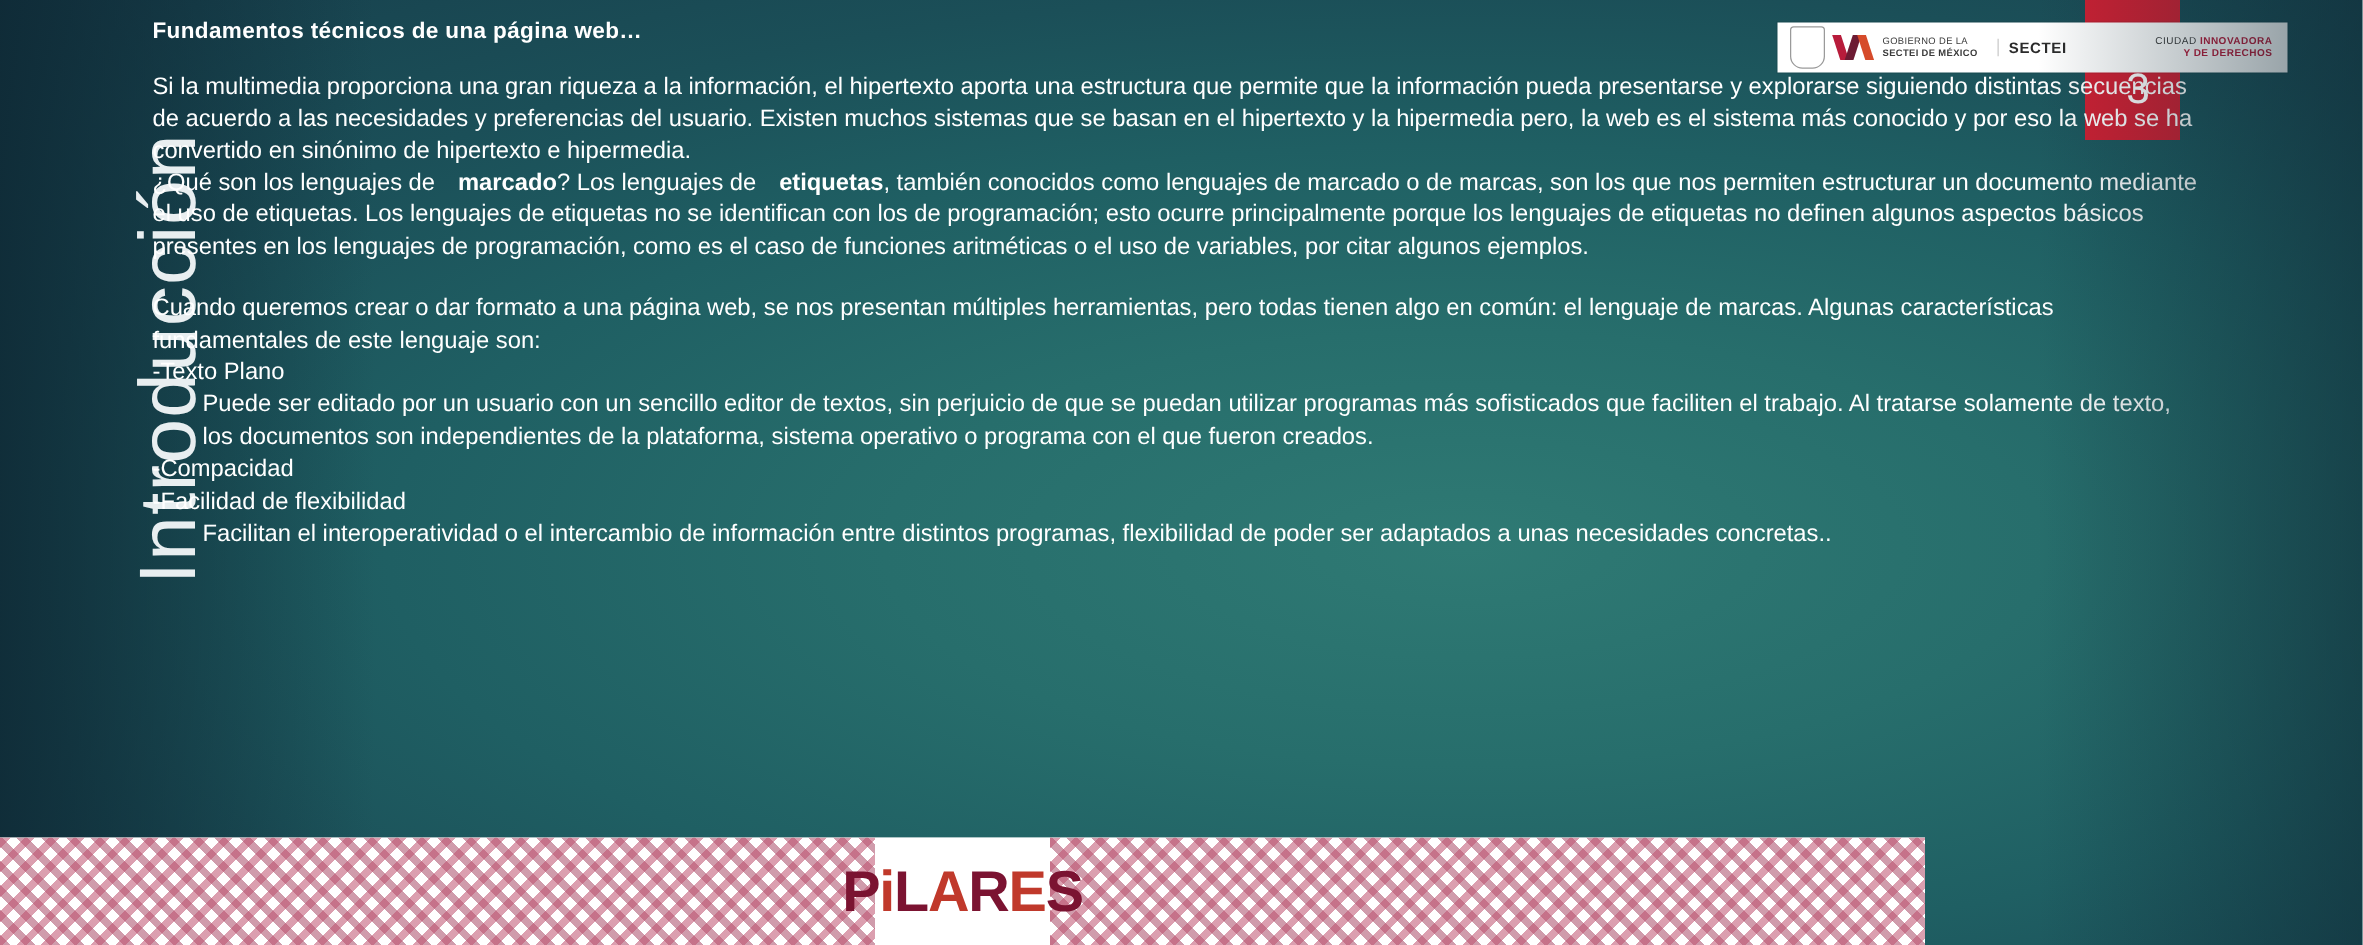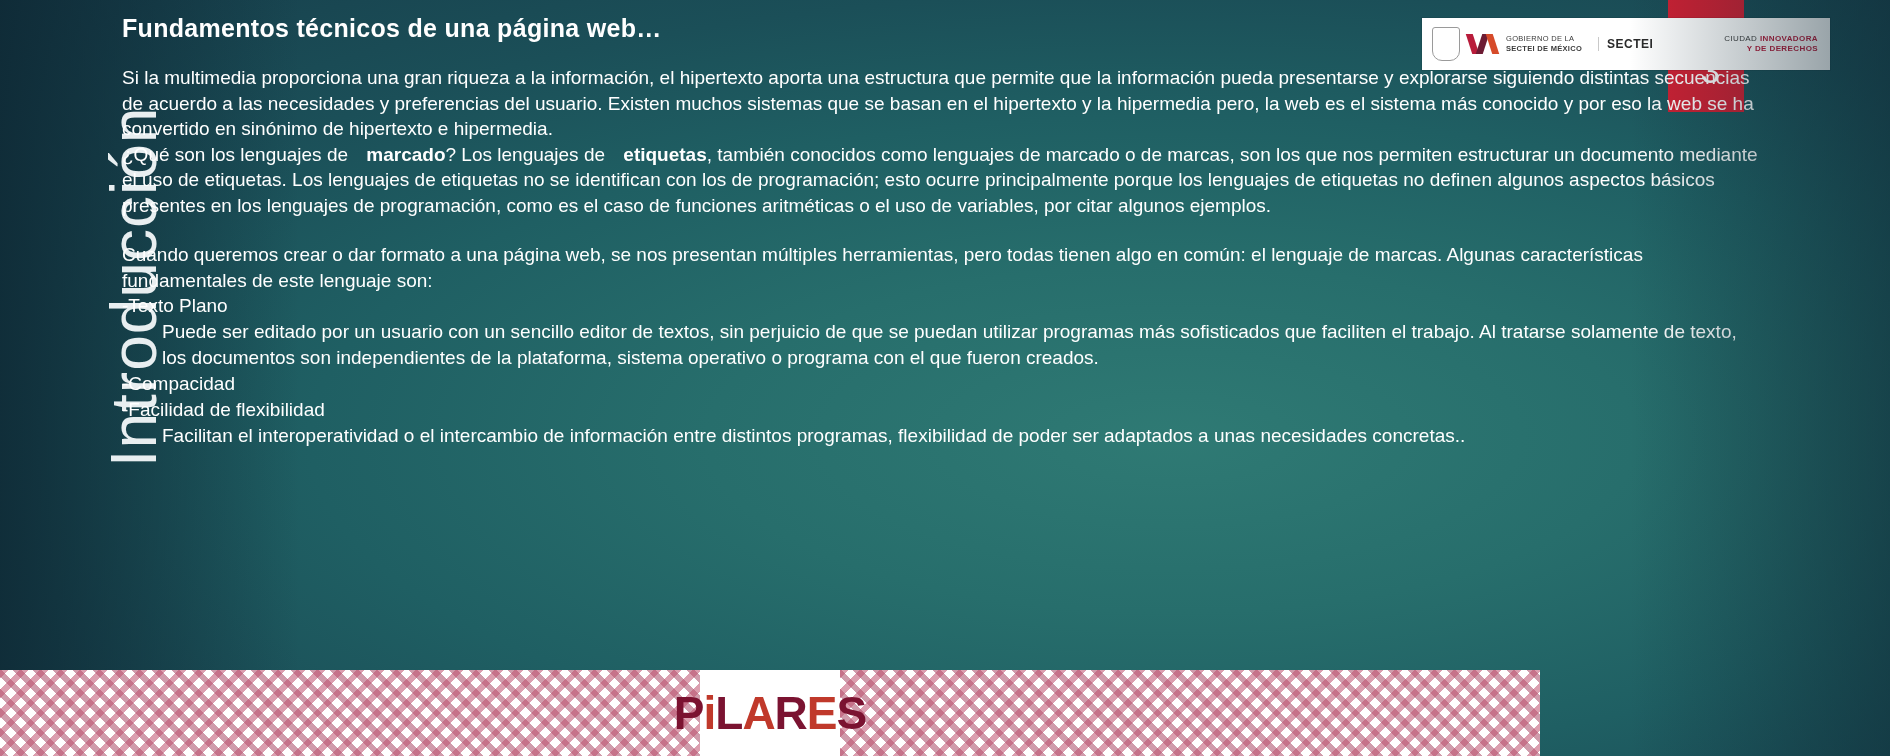--- a/index.html
+++ b/index.html
@@ -60,21 +60,21 @@
   
   .content {
     position: absolute;
     left: 122px;
     top: 14px;
     width: 1640px;
     color: #ffffff;
   }
 
   .heading {
-    font-size: 25px;
+    font-size: 18px;
     font-weight: bold;
     letter-spacing: 0.3px;
     margin-bottom: 22px;
   }
 
   .para {
     font-size: 19px;
     line-height: 25.5px;
     margin: 0 0 0 0;
   }
@@ -94,21 +94,21 @@
   }
 
   b, strong { font-weight: bold; margin-left: 13px; }
 
   
   .logo-bar {
     position: absolute;
     right: 60px;
     top: 18px;
     width: 408px;
-    height: 52px;
+    height: 40px;
     background: #ffffff;
     display: flex;
     align-items: center;
     box-shadow: 0 0 0 1px rgba(0,0,0,0.08);
   }
   .logo-left {
     display: flex;
     align-items: center;
     padding-left: 10px;
     gap: 8px;

